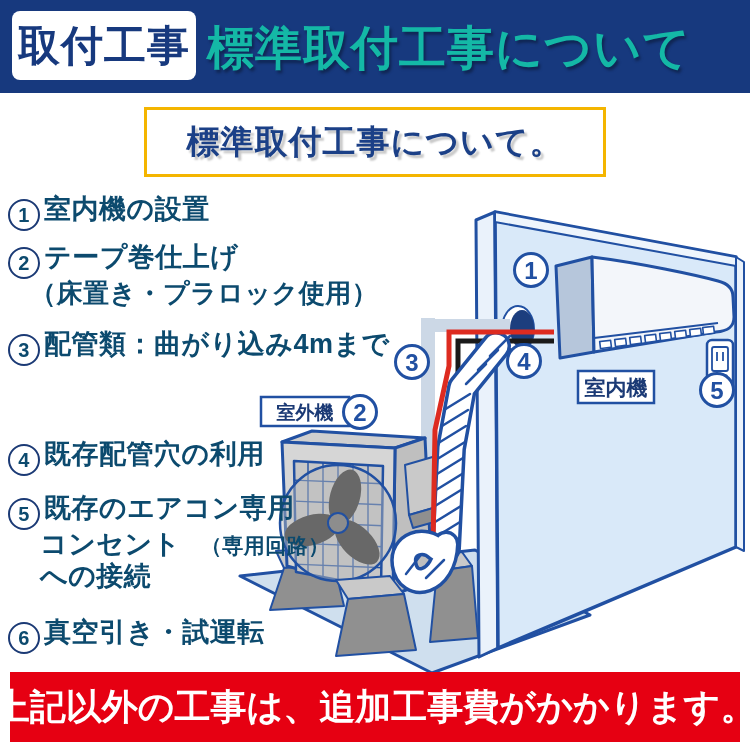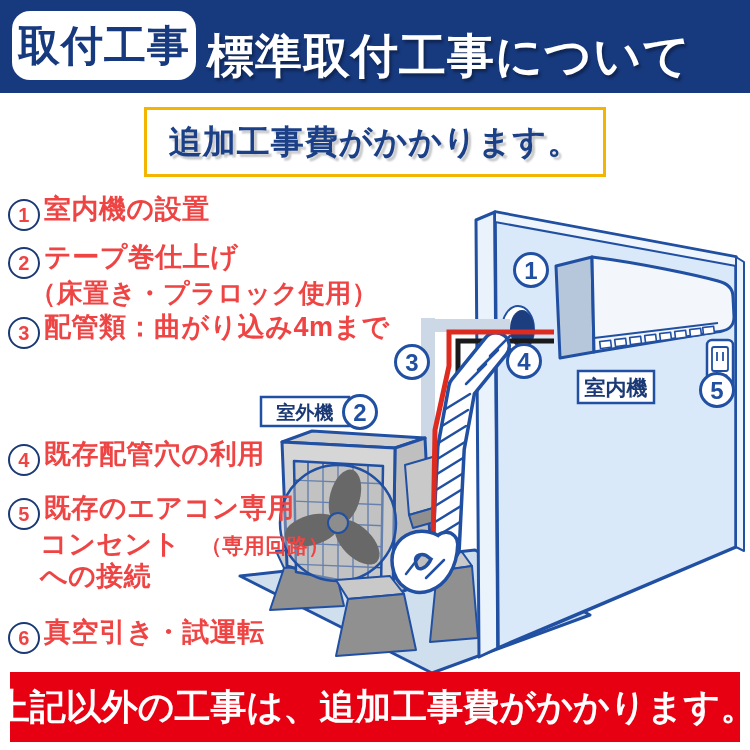--- a/index.html
+++ b/index.html
@@ -1,31 +1,31 @@
 <!DOCTYPE html>
 <html><head>
 <meta charset="utf-8">
 <style>
   html,body{margin:0;padding:0;background:#fff;}
   .stage{position:relative;width:750px;height:750px;background:#ffffff;overflow:hidden;
          font-family:"Liberation Sans","DejaVu Sans",sans-serif;}
   
   .header{position:absolute;left:0;top:0;width:750px;height:93px;background:#17397e;}
   .badge{position:absolute;left:12px;top:11px;width:184px;height:69px;background:#ffffff;
-         border-radius:18px;display:flex;align-items:center;justify-content:center;
+         border-radius:8px;display:flex;align-items:center;justify-content:center;
          font-size:42px;font-weight:bold;color:#17397e;letter-spacing:1px;}
-  .htitle{position:absolute;left:207px;top:17px;font-size:47px;font-weight:bold;color:#ffffff;
-          letter-spacing:1px;text-shadow:2px 3px 3px rgba(0,0,0,.35);white-space:nowrap;margin-top:8px;}
+  .htitle{position:absolute;left:207px;top:17px;font-size:47px;font-weight:bold;color:#14b8a6;
+          letter-spacing:1px;text-shadow:2px 3px 3px rgba(0,0,0,.35);white-space:nowrap;}
   
   .incbox{position:absolute;left:144px;top:107px;width:456px;height:64px;background:#ffffff;
           border:3px solid #f4b500;display:flex;align-items:center;justify-content:center;}
   .inctext{font-size:33px;font-weight:bold;color:#1b4087;letter-spacing:1px;
            text-shadow:3px 3px 2px #c8c8c8;white-space:nowrap;}
   
-  .line{position:absolute;left:8px;white-space:nowrap;font-weight:bold;color:#ef4444;
+  .line{position:absolute;left:8px;white-space:nowrap;font-weight:bold;color:#0c4a6e;
         font-size:27px;letter-spacing:0.5px;}
   .cnum{display:inline-block;width:28px;height:28px;border:2.5px solid #1b3a75;border-radius:50%;
         font-size:20px;line-height:28px;text-align:center;vertical-align:-4px;margin-right:4px;}
   .cont1{left:30px;font-size:26px;}
   .cont2{left:40px;}
   .paren{font-size:21px;margin-left:20px;}
   
   .footer{position:absolute;left:10px;top:672px;width:730px;height:70px;background:#e60012;
           display:flex;align-items:center;justify-content:center;}
   .ftext{font-size:36px;font-weight:bold;color:#ffffff;letter-spacing:0px;white-space:nowrap;}
@@ -36,21 +36,21 @@
 <body>
 
 <div class="stage">
 
   <div class="header">
     <div class="badge">取付工事</div>
     <div class="htitle">標準取付工事について</div>
   </div>
 
   <div class="incbox">
-    <span class="inctext">追加工事費がかかります。</span>
+    <span class="inctext">標準取付工事について。</span>
   </div>
 
   <svg class="diagram" width="750" height="750" viewBox="0 0 750 750">
     <defs>
       <clipPath id="grilleclip">
           <polygon points="294,461 383,466 381,588 296,572"></polygon>
         </clipPath>
     </defs>
 
     <polygon points="240,576 475,550 590,615 432,673" fill="#cfdfee" stroke="#2150a2" stroke-width="3" stroke-linejoin="round"></polygon>
@@ -211,21 +211,21 @@
     <span class="cnum">1</span><span>室内機の設置</span>
   </div>
 
   <div class="line" style="top:239px">
     <span class="cnum">2</span><span>テープ巻仕上げ</span>
   </div>
   <div class="line cont1" style="top:276px">
     <span>（床置き・プラロック使用）</span>
   </div>
 
-  <div class="line" style="top:309px">
+  <div class="line" style="top:326px">
     <span class="cnum">3</span><span>配管類：曲がり込み4mまで</span>
   </div>
 
   <div class="line" style="top:436px">
     <span class="cnum">4</span><span>既存配管穴の利用</span>
   </div>
 
   <div class="line" style="top:490px">
     <span class="cnum">5</span><span>既存のエアコン専用</span>
   </div>

